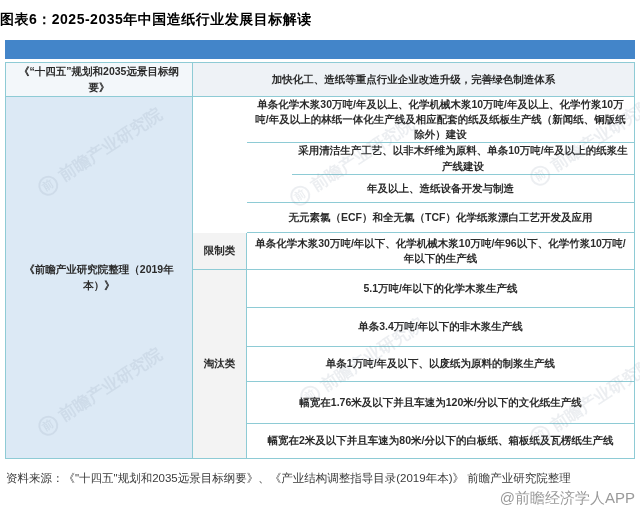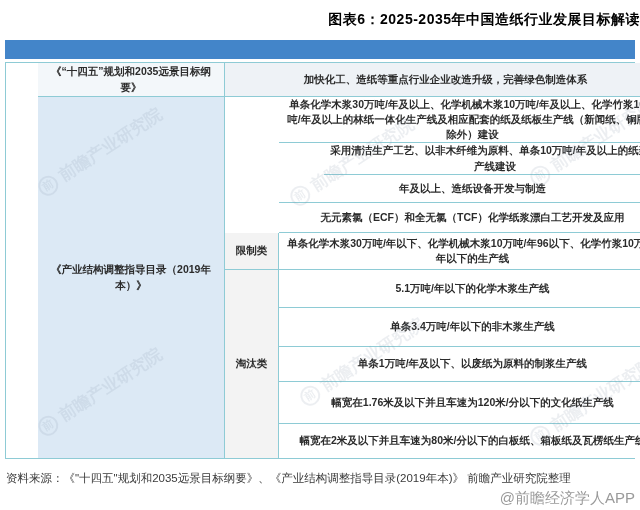--- a/index.html
+++ b/index.html
@@ -1,33 +1,33 @@
 <!DOCTYPE html>
 <html><head>
 <meta charset="utf-8">
 <style>
   * { margin:0; padding:0; box-sizing:border-box; }
   body { background:#fff; font-family:"Liberation Sans", sans-serif; }
   .page { position:relative; width:640px; height:510px; background:#ffffff; overflow:hidden; }
 
-  .title { position:absolute; top:11px; left:0; width:100%; text-align:right;
+  .title { position:absolute; top:11px; left:0; width:100%; text-align:left;
            font-size:14px; font-weight:700; color:#000; letter-spacing:0.5px; }
 
   .tablewrap { position:absolute; left:5px; top:40px; width:630px; }
 
   .thead { display:flex; height:19px; background:#4385C9; }
   .th { display:flex; align-items:center; justify-content:center;
         font-size:11px; font-weight:700; color:#14315c;margin-top:29px; }
   .th-policy { width:187px; }
   .th-goal { flex:1; }
 
   .tbody { margin-top:3px; display:grid;
            grid-template-columns:187px 54px 387px;
            grid-template-rows:34px 46px 32px 28px 30px 37px 38px 39px 35px 42px 34px;
-           border:1px solid #8ECBD5; background:#fff;padding-left:32px; }
+           border:1px solid #8ECBD5; background:#fff; }
 
   .cell { display:flex; align-items:center; justify-content:center; text-align:center;
           font-size:10.5px; font-weight:600; color:#2b2b2b; line-height:1.45;
           border-right:1px solid #8ECBD5; border-bottom:1px solid #8ECBD5;
           padding:2px 6px; }
 
   .c-policy1 { grid-area:1/1/2/2; background:#F3F7FA; }
   .c-goal1   { grid-area:1/2/2/4; background:#EEF2F6; border-right:none; }
   .c-policy2 { grid-area:2/1/12/2; background:#DCE9F5; border-bottom:none; }
   .c-cat1    { grid-area:2/2/6/3;  background:#F3F3F3; }
@@ -61,21 +61,21 @@
   <div class="tablewrap">
     <div class="thead">
       <div class="th th-policy">政策</div>
       <div class="th th-goal">发展目标</div>
     </div>
 
     <div class="tbody">
       <div class="cell c-policy1">《“十四五”规划和2035远景目标纲要》</div>
       <div class="cell c-goal1">加快化工、造纸等重点行业企业改造升级，完善绿色制造体系</div>
 
-      <div class="cell c-policy2">《产业结构调整指导目录（2019年本）》</div>
+      <div class="cell c-policy2">《前瞻产业研究院整理（2019年本）》</div>
 
       <div class="cell goal g0">单条化学木浆30万吨/年及以上、化学机械木浆10万吨/年及以上、化学竹浆10万吨/年及以上的林纸一体化生产线及相应配套的纸及纸板生产线（新闻纸、铜版纸除外）建设</div>
       <div class="cell goal g1">采用清洁生产工艺、以非木纤维为原料、单条10万吨/年及以上的纸浆生产线建设</div>
       <div class="cell goal g2">年及以上、造纸设备开发与制造</div>
       <div class="cell goal g3">无元素氯（ECF）和全无氯（TCF）化学纸浆漂白工艺开发及应用</div>
 
       <div class="cell c-cat2">限制类</div>
       <div class="cell goal g4">单条化学木浆30万吨/年以下、化学机械木浆10万吨/年96以下、化学竹浆10万吨/年以下的生产线</div>
 
       <div class="cell c-cat3">淘汰类</div>

